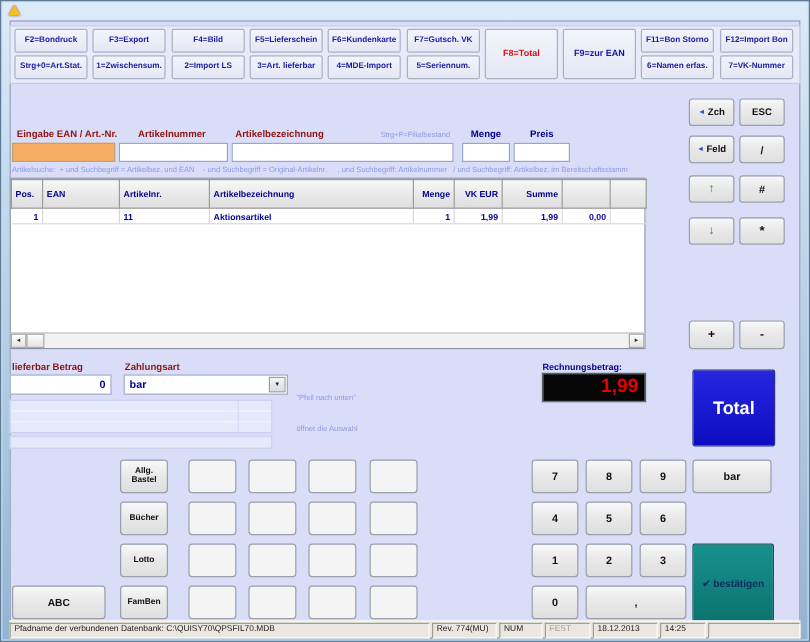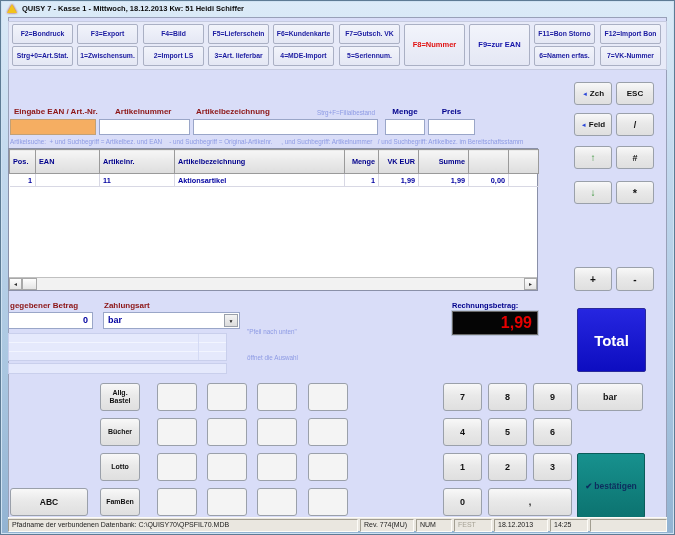--- a/index.html
+++ b/index.html
@@ -47,21 +47,20 @@
   .backglyph{color:#2a46d8;font-size:6px;margin-right:2px;}
   .greenarrow{color:#2f8f2f;font-size:10px;font-weight:bold;}
 </style>
 </head>
 <body>
 
 <div class="window">
 
   <div class="abs" style="left:0;top:0;width:675px;height:17px;">
     <div class="abs" style="left:7px;top:4px;width:0;height:0;border-left:5px solid transparent;border-right:5px solid transparent;border-bottom:9px solid #f2c31c;filter:drop-shadow(0 0 1px #a33);"></div>
-    <div class="abs titlebar-text" style="left:22px;top:0;">QUISY 7 - Kasse 1 - Mittwoch, 18.12.2013  Kw: 51  Heidi Schiffer</div>
   </div>
 
   <div class="abs content" style="left:8px;top:17px;width:659px;height:514px;"></div>
 
   <div class="abs fnpanel" style="left:8px;top:21px;width:659px;height:49px;"></div>
 
   <div class="abs btn fnbtn" style="left:12px;top:24px;width:61px;height:20px;">
       <span>F2=Bondruck</span>
     </div>
   <div class="abs btn fnbtn" style="left:12px;top:46px;width:61px;height:20px;">
@@ -92,21 +91,21 @@
       <span>4=MDE-Import</span>
     </div>
   <div class="abs btn fnbtn" style="left:339px;top:24px;width:61px;height:20px;">
       <span>F7=Gutsch. VK</span>
     </div>
   <div class="abs btn fnbtn" style="left:339px;top:46px;width:61px;height:20px;">
       <span>5=Seriennum.</span>
     </div>
 
   <div class="abs btn fnbtn red" style="left:404px;top:24px;width:61px;height:42px;">
-      <span>F8=Nummer</span>
+      <span>F8=Total</span>
     </div>
   <div class="abs btn fnbtn blue" style="left:469px;top:24px;width:61px;height:42px;">
       <span>F9=zur EAN</span>
     </div>
 
   <div class="abs btn fnbtn" style="left:534px;top:24px;width:61px;height:20px;">
       <span>F11=Bon Storno</span>
     </div>
   <div class="abs btn fnbtn" style="left:534px;top:46px;width:61px;height:20px;">
       <span>6=Namen erfas.</span>
@@ -172,21 +171,21 @@
     </tbody>
       </table>
 
     <div class="abs scrollbar" style="left:0;bottom:0;width:528px;height:13px;">
       <div class="abs sb-btn" style="left:0;top:0;width:13px;height:12px;">◄</div>
       <div class="abs sb-btn" style="left:13px;top:0;width:15px;height:12px;"></div>
       <div class="abs sb-btn" style="right:0;top:0;width:13px;height:12px;">►</div>
     </div>
   </div>
 
-  <div class="abs lbl-maroon" style="left:10px;top:301px;">gegebener Betrag</div>
+  <div class="abs lbl-maroon" style="left:10px;top:301px;">lieferbar Betrag</div>
   <div class="abs input" style="left:8px;top:312px;width:85px;height:17px;">
     <div style="text-align:right;padding:2px 4px 0 0;font-size:9px;font-weight:bold;color:#0000a0;">0</div>
   </div>
   <div class="abs lbl-maroon" style="left:104px;top:301px;">Zahlungsart</div>
   <div class="abs input" style="left:103px;top:312px;width:137px;height:17px;">
     <div style="padding:2px 0 0 4px;font-size:9px;font-weight:bold;color:#0000a0;">bar</div>
     <div class="abs dropdown-arrow" style="right:1px;top:1px;width:14px;height:13px;">▼</div>
   </div>
   <div class="abs lbl-peri" style="left:247px;top:311px;line-height:1.35;">
     <div>"Pfeil nach unten"</div>

